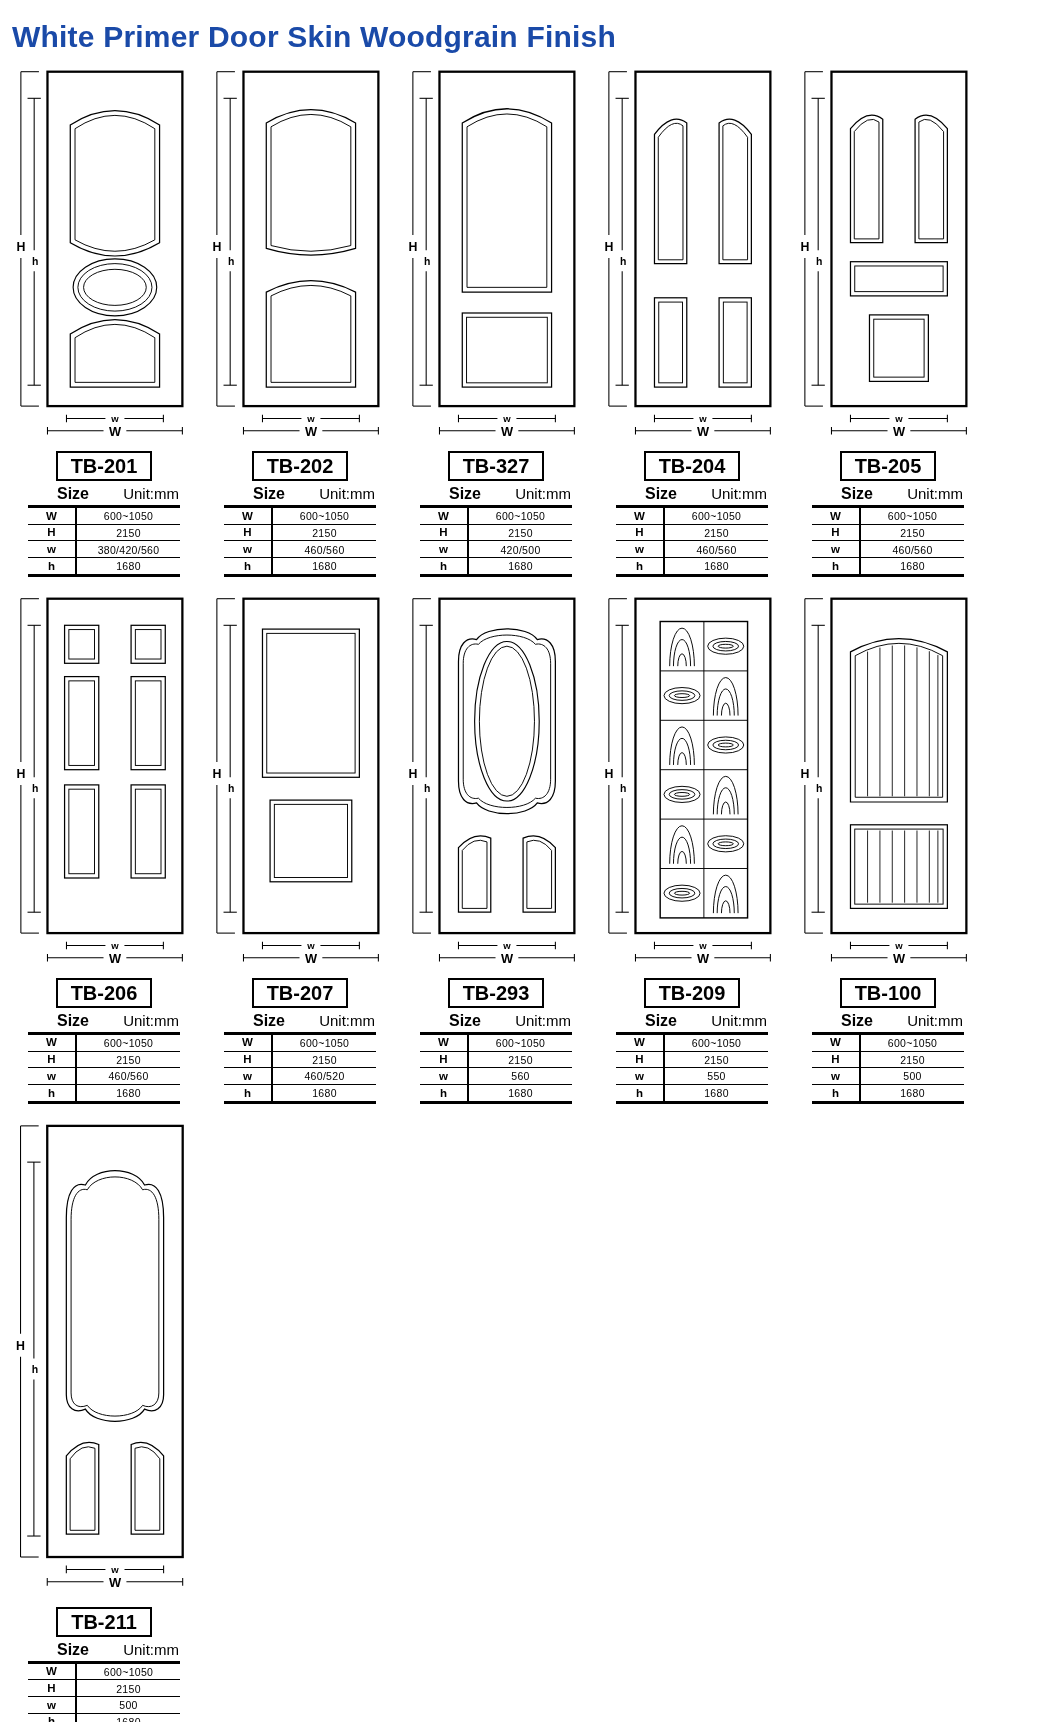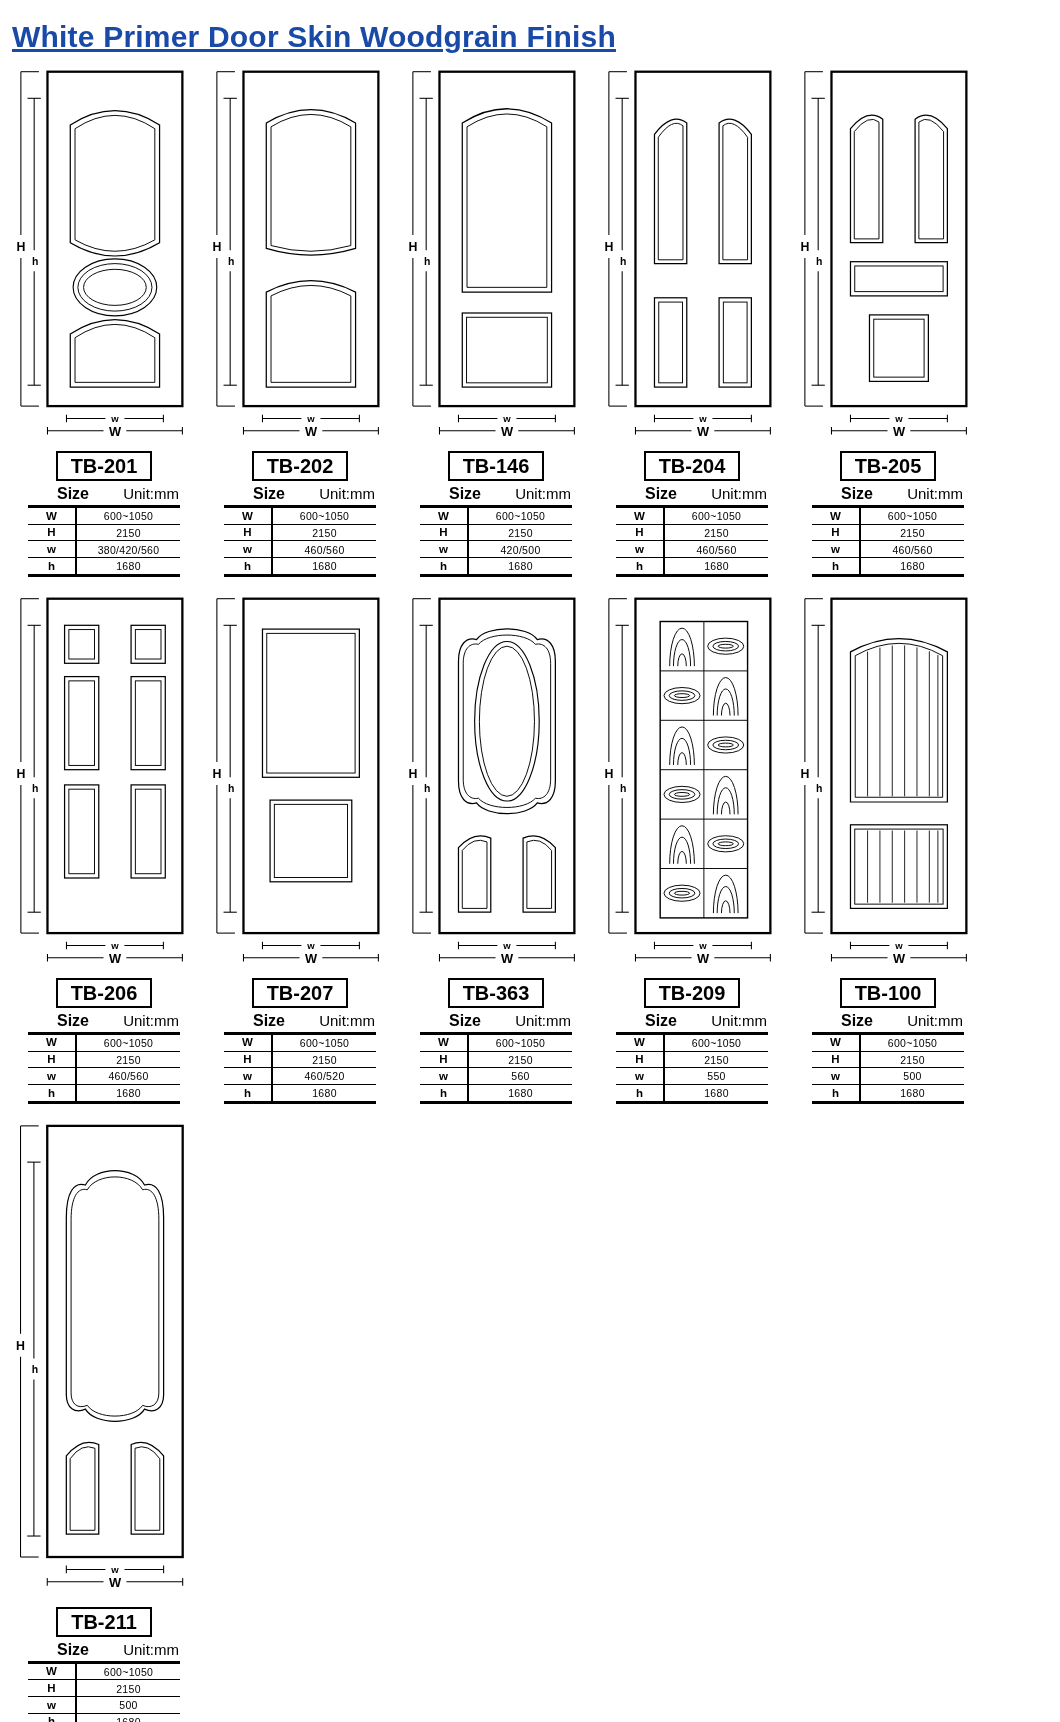--- a/index.html
+++ b/index.html
@@ -1,17 +1,17 @@
 <!DOCTYPE html>
 <html><head>
 <meta charset="utf-8">
 <style>
   html,body{margin:0;padding:0;background:#fff;}
   body{width:1060px;height:1722px;position:relative;font-family:"Liberation Sans",sans-serif;color:#000;overflow:hidden;}
-  .page-title{margin:20px 0 12px 12px;font-size:30px;font-weight:bold;letter-spacing:0.2px;text-decoration:underline;}
+  .page-title{margin:20px 0 12px 12px;font-size:30px;font-weight:bold;letter-spacing:0.2px;}
   .catalog{margin-left:6px;}
   .row{display:flex;align-items:flex-start;}
   .row1{margin-top:10px;}
   .row2{margin-top:16px;}
   .row3{margin-top:16px;}
   .product{width:196px;display:flex;flex-direction:column;align-items:center;}
   .door-svg{display:block;}
   svg text{font-family:"Liberation Sans",sans-serif;fill:#000;stroke:none;}
   .model-box{border:2.5px solid #000;padding:0 13px;font-size:20px;font-weight:bold;margin-top:5px;line-height:1.3;background:#fff;}
   .size-table{width:152px;margin-top:4px;}
@@ -174,21 +174,21 @@
           <line x1="121" y1="384" x2="180" y2="384" stroke="#000" stroke-width="1.1"></line>
           <line x1="38" y1="380" x2="38" y2="388" stroke="#000" stroke-width="1.1"></line>
           <line x1="180" y1="380" x2="180" y2="388" stroke="#000" stroke-width="1.1"></line>
           <text x="109" y="389" text-anchor="middle" font-size="13.5" font-weight="bold">W</text>
           <path d="M62,60 Q109,30 156,60 L156,238 L62,238 Z" fill="none" stroke="#000" stroke-width="1.3"></path>
           <path d="M67,64 Q109,37 151,64 L151,233 L67,233 Z" fill="none" stroke="#000" stroke-width="1"></path>
           <rect x="62" y="260" width="94" height="78" fill="none" stroke="#000" stroke-width="1.3"></rect>
           <rect x="66.5" y="264.5" width="85" height="69" fill="none" stroke="#000" stroke-width="1"></rect>
         </svg>
     <div class="model-box">
-      <span class="model-text">TB-146</span>
+      <span class="model-text">TB-327</span>
     </div>
     <div class="size-table">
       <div class="size-head">
         <span class="size-lbl">Size</span>
         <span class="unit-lbl">Unit:mm</span>
       </div>
       <table>
             <tbody>
               <tr>
                 <td class="k">W</td>
@@ -490,21 +490,21 @@
           <path d="M58,72 C58,54 66,46 77,49 C88,34 130,34 141,49 C152,46 160,54 160,72 L160,198 C160,216 152,224 141,221 C130,236 88,236 77,221 C66,224 58,216 58,198 Z" fill="none" stroke="#000" stroke-width="1.3"></path>
           <path d="M63,74 C63,59 70,52 79,54 C90,41 128,41 139,54 C148,52 155,59 155,74 L155,196 C155,211 148,218 139,216 C128,229 90,229 79,216 C70,218 63,211 63,196 Z" fill="none" stroke="#000" stroke-width="1"></path>
           <ellipse cx="109" cy="135" rx="34" ry="84" fill="none" stroke="#000" stroke-width="1.2"></ellipse>
           <ellipse cx="109" cy="135" rx="29" ry="79" fill="none" stroke="#000" stroke-width="1"></ellipse>
           <path d="M58,268 L58,336 L92,336 L92,258 Q74,250 58,268 Z" fill="none" stroke="#000" stroke-width="1.3"></path>
           <path d="M62,271 L62,332 L88,332 L88,262 Q74,256 62,271 Z" fill="none" stroke="#000" stroke-width="1"></path>
           <path d="M160,268 L160,336 L126,336 L126,258 Q144,250 160,268 Z" fill="none" stroke="#000" stroke-width="1.3"></path>
           <path d="M156,271 L156,332 L130,332 L130,262 Q144,256 156,271 Z" fill="none" stroke="#000" stroke-width="1"></path>
         </svg>
     <div class="model-box">
-      <span class="model-text">TB-363</span>
+      <span class="model-text">TB-293</span>
     </div>
     <div class="size-table">
       <div class="size-head">
         <span class="size-lbl">Size</span>
         <span class="unit-lbl">Unit:mm</span>
       </div>
       <table>
             <tbody>
               <tr>
                 <td class="k">W</td>

